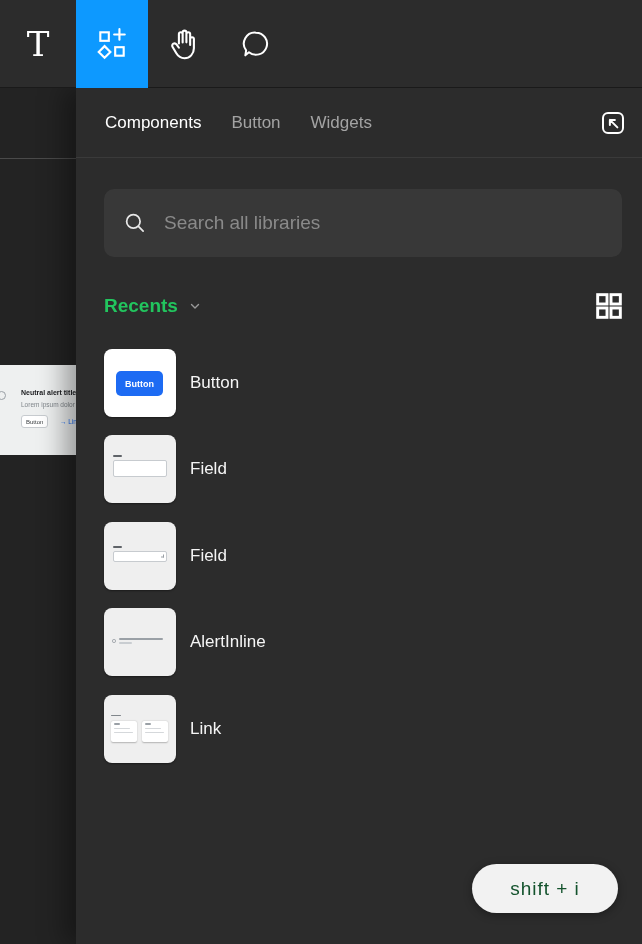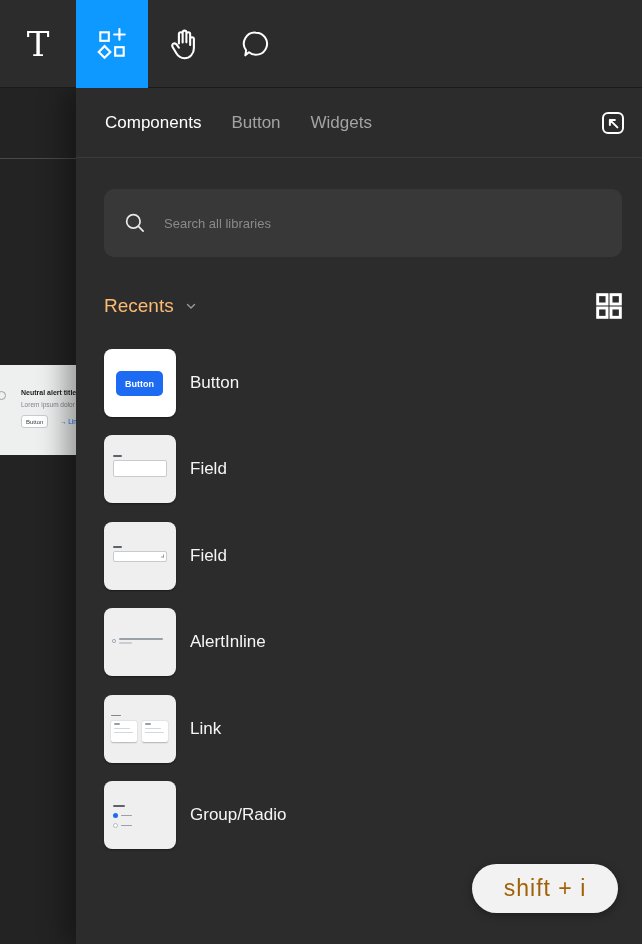--- a/index.html
+++ b/index.html
@@ -63,29 +63,29 @@
   .tab.active { color: #ffffff; font-weight: 400; }
   .popout-btn { position: absolute; right: 13px; top: 19px; width: 32px; height: 32px; display: flex; align-items: center; justify-content: center; }
 
   .search-box {
     position: absolute; left: 28px; top: 101px; width: 518px; height: 68px;
     background: #383838; border-radius: 10px;
     display: flex; align-items: center; padding: 0 18px; gap: 16px;
   }
   .search-input {
     flex: 1; background: transparent; border: none; outline: none;
-    font-family: "Liberation Sans", sans-serif; font-size: 13px; color: #e8e8e8;
+    font-family: "Liberation Sans", sans-serif; font-size: 19px; color: #e8e8e8;
   }
   .search-input::placeholder { color: #8a8a8a; }
 
   .recents-row {
     position: absolute; left: 28px; right: 16px; top: 200px; height: 36px;
     display: flex; align-items: center;
   }
-  .recents-label { font-size: 19px; font-weight: 400; color: #fdba74; }
+  .recents-label { font-size: 19px; font-weight: 700; color: #22c55e; }
   .recents-chevron { margin-left: 10px; display: flex; align-items: center; }
   .grid-btn { margin-left: auto; width: 34px; height: 34px; display: flex; align-items: center; justify-content: center; }
 
   .items-list {
     position: absolute; left: 28px; top: 261px; right: 0;
     display: flex; flex-direction: column; gap: 18.4px;
   }
   .item-row { display: flex; align-items: center; gap: 14px; height: 68px; }
   .thumb {
     width: 72px; height: 68px; border-radius: 8px; background: #efefef;
@@ -133,21 +133,21 @@
   .radio-dot-off { width: 5px; height: 5px; background: #fff; border: 1px solid #b6babf; border-radius: 50%; }
   .radio-line { width: 11px; height: 1.8px; background: #9aa0a6; border-radius: 1px; }
 
   
   .hint-pill {
     position: absolute; right: 24px; bottom: 31px; width: 146px; height: 49px;
     background: #f2f2f2; border-radius: 25px; z-index: 40;
     display: flex; align-items: center; justify-content: center;
     box-shadow: 0 2px 8px rgba(0,0,0,0.35);
   }
-  .hint-text { font-size: 23px; color: #a16207; font-weight: 500; letter-spacing: 1px; text-align: center; }
+  .hint-text { font-size: 19px; color: #14532d; font-weight: 500; letter-spacing: 1px; text-align: center; }
 
   svg { display: block; }
 </style>
 </head>
 <body>
 
 <div class="toolbar">
   <div class="tool-btn first">
     <span class="t-glyph">T</span>
   </div>
@@ -278,33 +278,19 @@
         </div>
         <div class="mini-card" style="left:38px;">
           <div class="mini-line" style="width:6px;"></div>
           <div class="mini-line light" style="width:16px;"></div>
           <div class="mini-line light" style="width:19px;"></div>
         </div>
       </div>
       <span class="item-label">Link</span>
     </div>
 
-    <div class="item-row">
-      <div class="thumb">
-        <div class="radio-label"></div>
-        <div class="radio-row" style="top:32px;">
-          <div class="radio-dot-on"></div>
-          <div class="radio-line"></div>
-        </div>
-        <div class="radio-row" style="top:42px;">
-          <div class="radio-dot-off"></div>
-          <div class="radio-line"></div>
-        </div>
-      </div>
-      <span class="item-label">Group/Radio</span>
-    </div>
 
   </div>
 </div>
 
 <div class="hint-pill">
   <span class="hint-text">shift + i</span>
 </div>
 
 </body></html>

